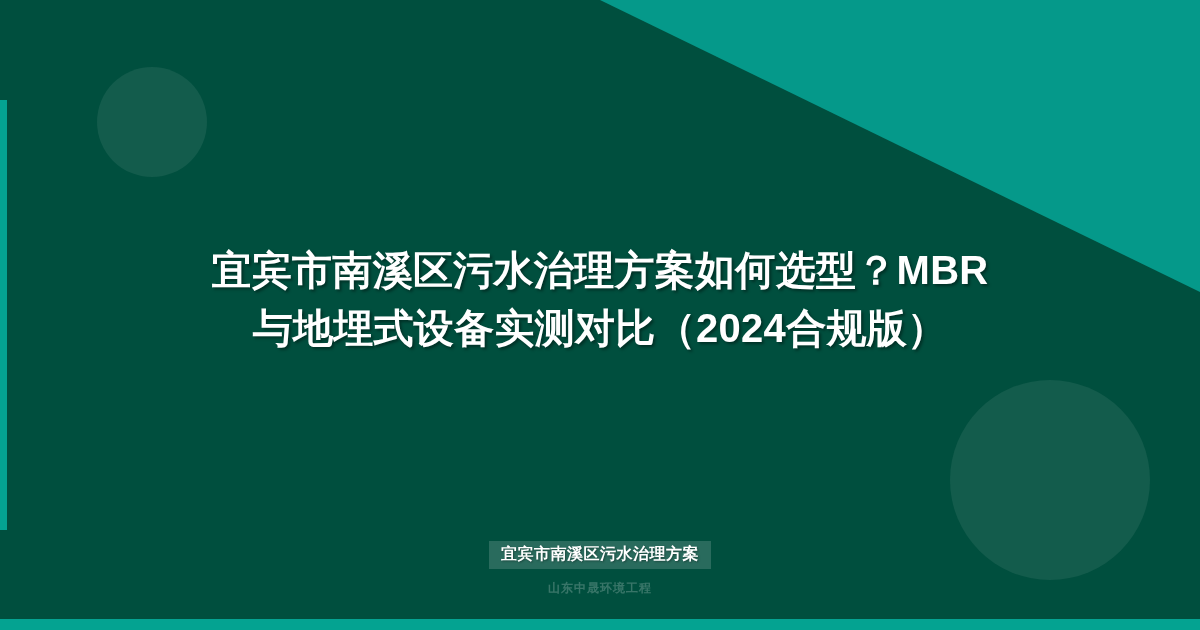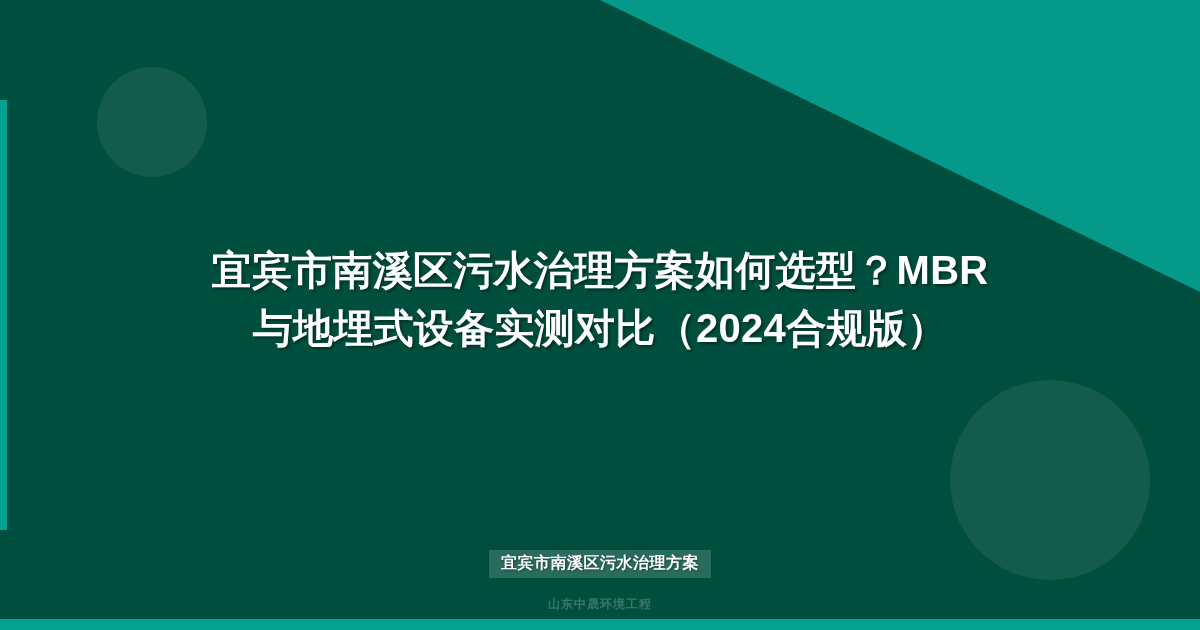--- a/index.html
+++ b/index.html
@@ -98,22 +98,22 @@
   
 
   .footer {
     position: absolute;
     left: 0;
     bottom: 11px;
     width: 100%;
     display: flex;
     flex-direction: column;
     align-items: center;
-    gap: 19px;
-    padding-bottom: 8px;
+    gap: 12px;
+    padding-bottom: 24px;
     box-sizing: border-box;
   }
 
   .footer-tag {
     display: inline-block;
     padding: 4px 12px 5px 12px;
     background: rgba(255, 255, 255, 0.16);
     color: #ffffff;
     font-size: 16px;
     font-weight: 700;

